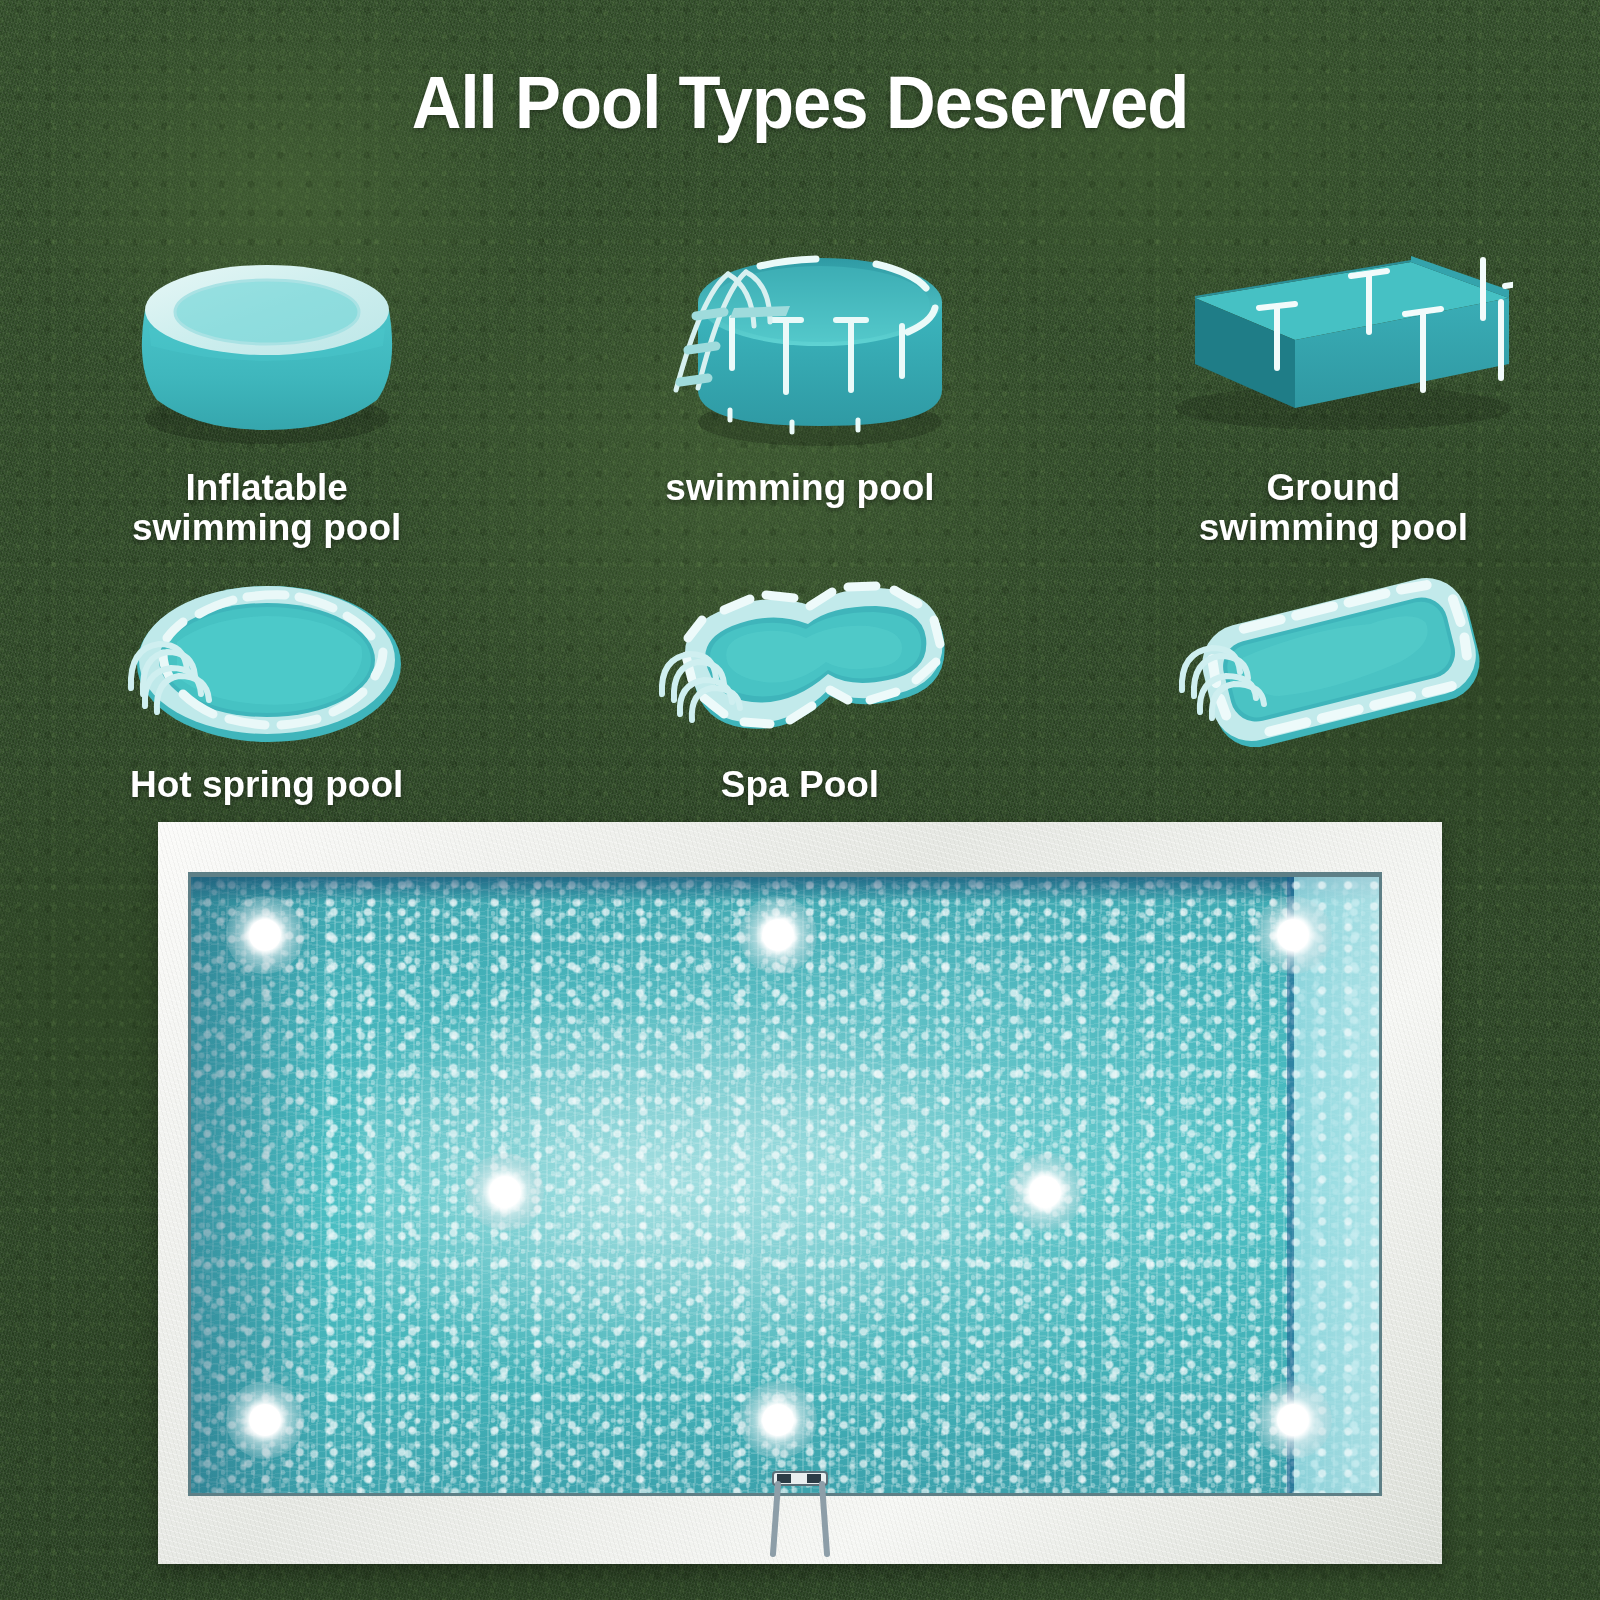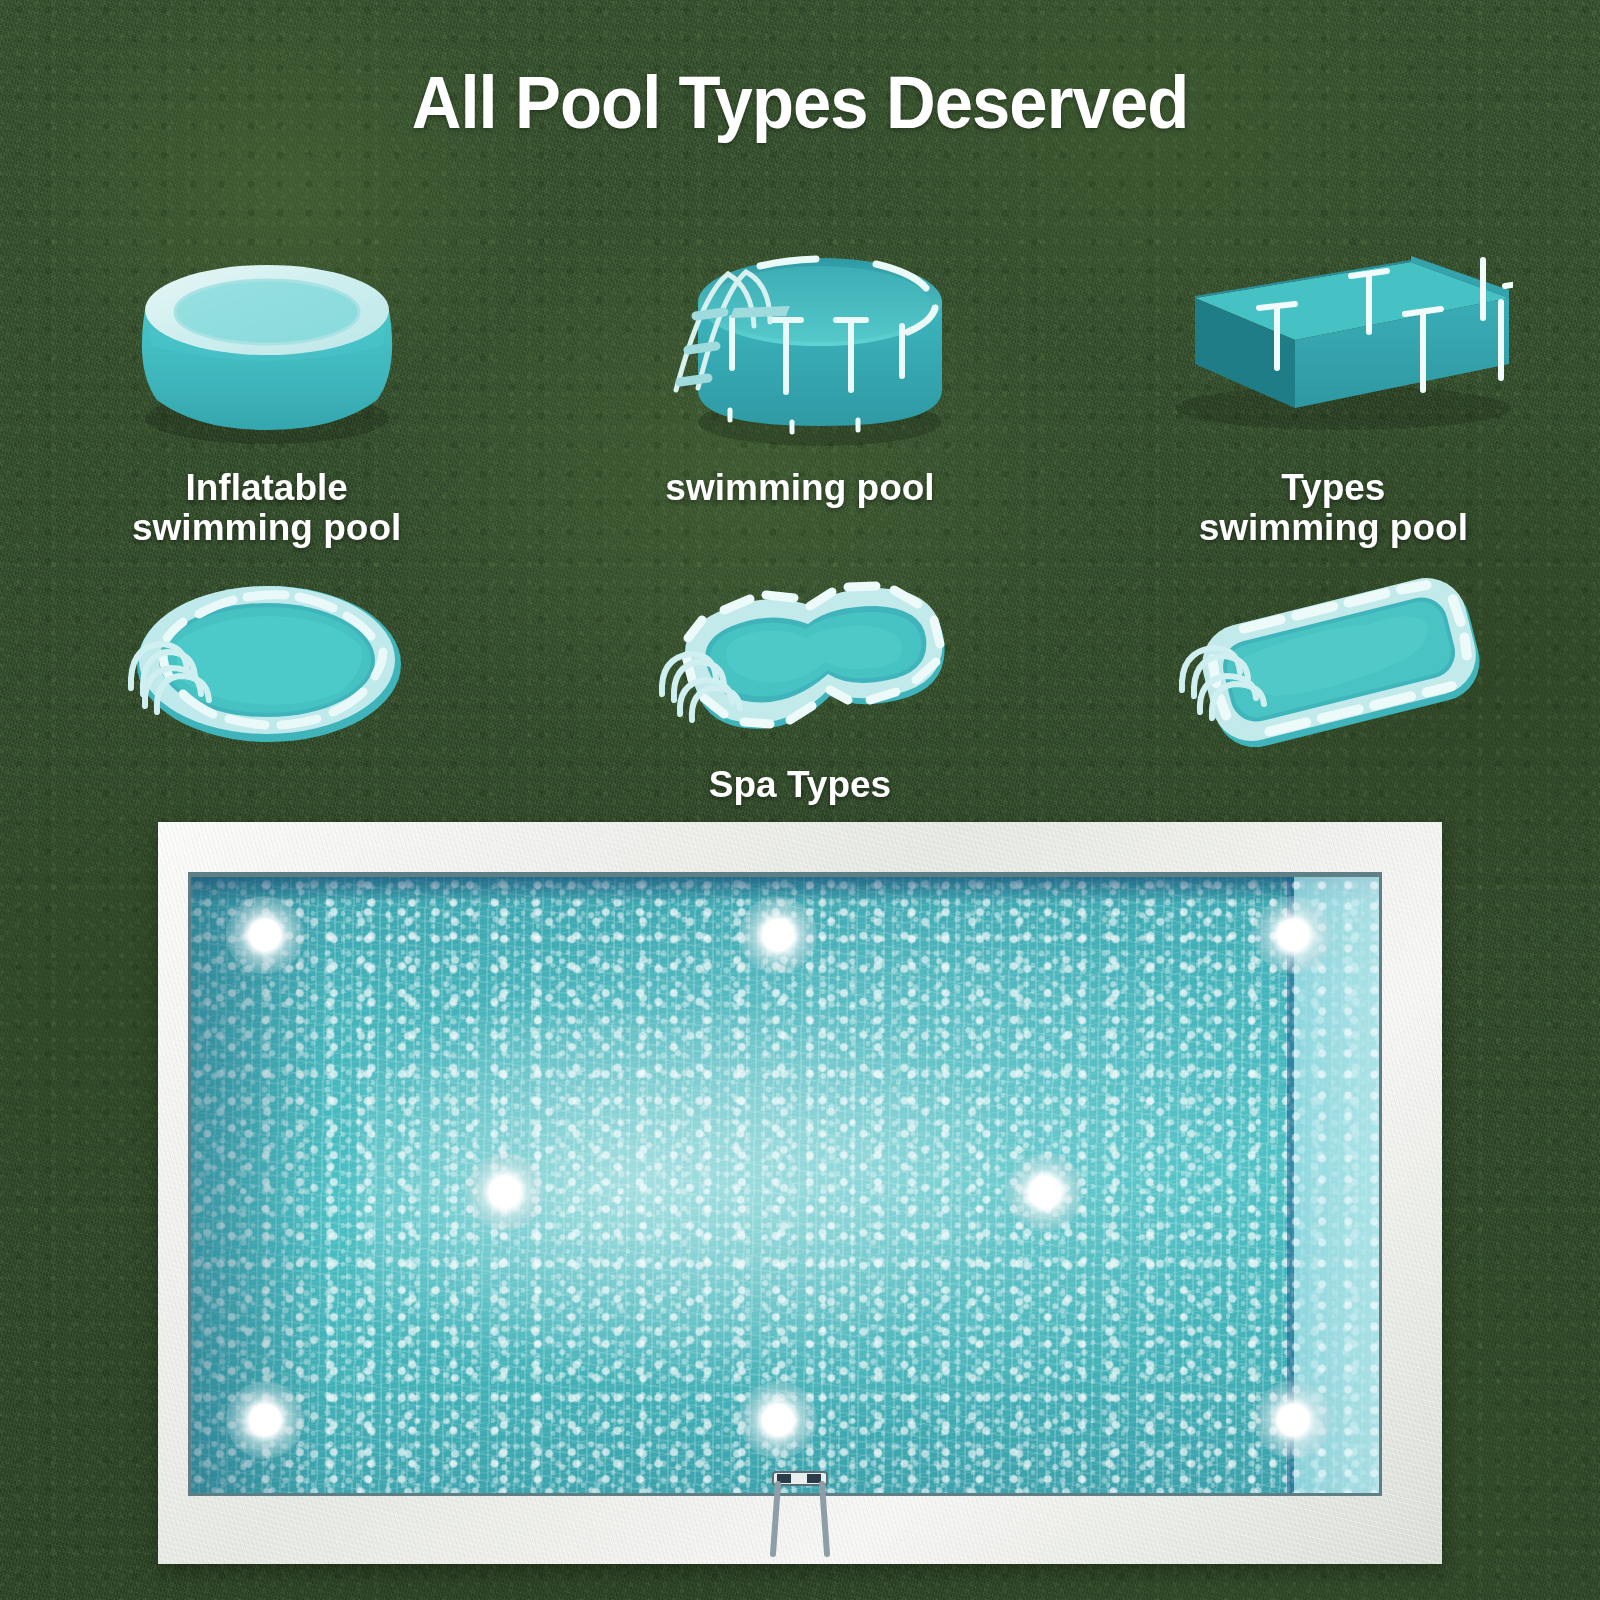--- a/index.html
+++ b/index.html
@@ -273,21 +273,21 @@
             <path d="M330 10 L330 68"></path>
             <path d="M368 34 L368 84"></path>
             <path d="M352 36 L385 31"></path>
             <path d="M270 62 L270 140"></path>
             <path d="M252 64 L288 59"></path>
             <path d="M348 52 L348 128"></path>
           </g>
         </svg>
       </div>
       <div class="caption">
-        <div>Types</div>
+        <div>Ground</div>
         <div>swimming pool</div>
       </div>
     </div>
   </div>
 
   <div class="row" style="margin-top:24px;">
 
     <div class="cell">
       <div class="art">
         <svg width="300" height="175" viewBox="0 0 300 175">
@@ -311,20 +311,23 @@
             <path d="M50 66 A128 74 0 0 1 66 50"></path>
           </g>
 
           <g stroke="#cfeff0" stroke-width="6" fill="none" stroke-linecap="round">
             <path d="M14 116 Q12 76 42 72 Q68 72 70 98"></path>
             <path d="M26 122 Q24 84 50 80 Q76 80 78 104"></path>
             <path d="M28 134 Q26 100 54 96 Q82 96 84 122"></path>
             <path d="M40 140 Q38 108 62 104 Q90 104 92 128"></path>
           </g>
         </svg>
+      </div>
+      <div class="caption">
+        <div>Hot spring pool</div>
       </div>
     </div>
 
     <div class="cell">
       <div class="art">
         <svg width="320" height="175" viewBox="0 0 320 175">
           <path d="M52 104 Q30 62 78 40 Q126 18 172 34 Q196 16 238 16 Q296 18 302 62 Q308 110 256 122 Q214 132 188 118 Q150 156 102 150 Q60 144 52 104 Z" fill="#3fb5bb" transform="translate(2,6)"></path>
           <path d="M52 104 Q30 62 78 40 Q126 18 172 34 Q196 16 238 16 Q296 18 302 62 Q308 110 256 122 Q214 132 188 118 Q150 156 102 150 Q60 144 52 104 Z" fill="#c2eaeb"></path>
           <path d="M70 102 Q54 70 92 54 Q132 38 168 52 Q190 34 236 34 Q282 36 286 66 Q290 100 248 108 Q210 116 188 102 Q152 134 112 130 Q78 126 70 102 Z" fill="#3fb5bb"></path>
           <path d="M74 101 Q60 72 94 58 Q132 44 166 57 Q190 40 234 40 Q278 42 281 68 Q284 98 246 104 Q210 111 188 98 Q152 128 114 124 Q82 120 74 101 Z" fill="#48c3c4"></path>
@@ -349,21 +352,21 @@
 
           <g stroke="#cfeff0" stroke-width="6" fill="none" stroke-linecap="round">
             <path d="M22 122 Q20 86 50 82 Q74 82 76 106"></path>
             <path d="M34 128 Q32 94 58 90 Q82 90 84 112"></path>
             <path d="M40 142 Q38 112 64 108 Q90 108 92 130"></path>
             <path d="M52 148 Q50 120 72 116 Q98 116 100 136"></path>
           </g>
         </svg>
       </div>
       <div class="caption">
-        <div>Spa Types</div>
+        <div>Spa Pool</div>
       </div>
     </div>
 
     <div class="cell">
       <div class="art">
         <svg width="330" height="175" viewBox="0 0 330 175">
           <g transform="rotate(-14 165 88)">
             <rect x="36" y="30" width="270" height="118" rx="40" fill="#3fb5bb" transform="translate(2,7)"></rect>
             <rect x="36" y="30" width="270" height="118" rx="40" fill="#c2eaeb"></rect>
             <rect x="56" y="48" width="230" height="82" rx="26" fill="#3fb5bb"></rect>

